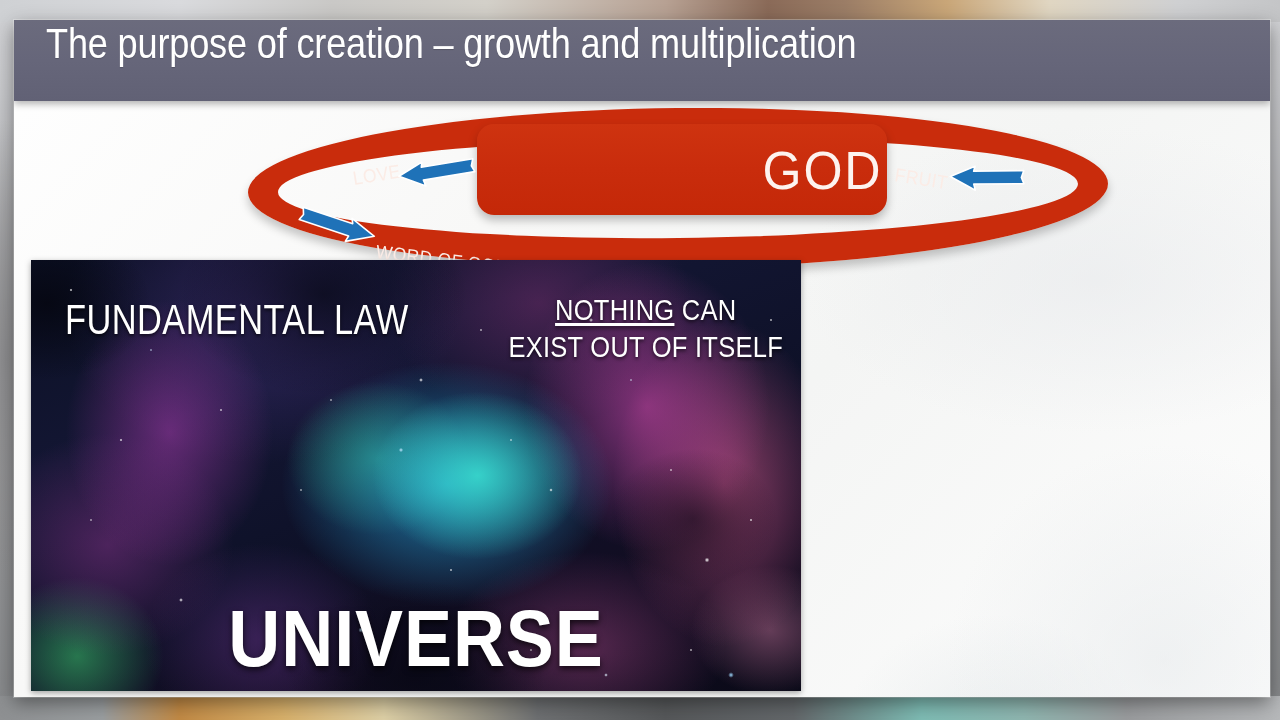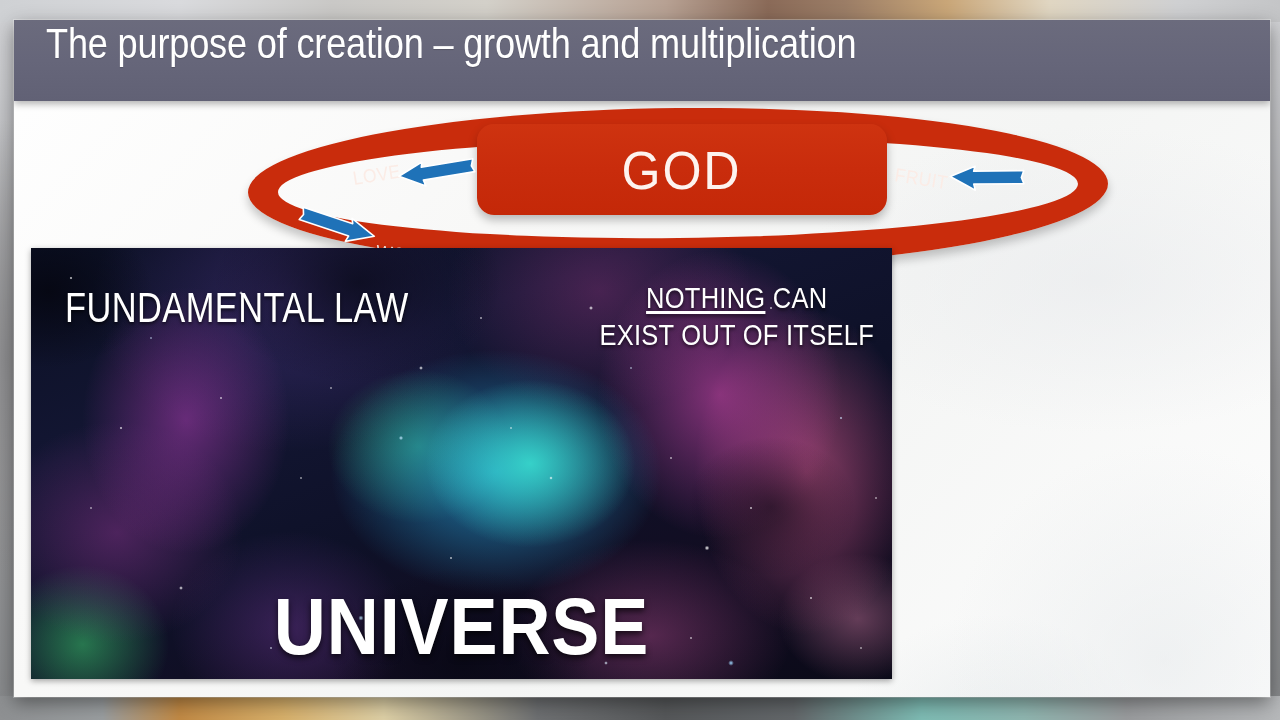--- a/index.html
+++ b/index.html
@@ -121,21 +121,21 @@
     position: absolute;
     left: 463px;
     top: 104px;
     width: 410px;
     height: 91px;
     background: linear-gradient(180deg, #ce3310 0%, #c92c0c 50%, #c42808 100%);
     border-radius: 17px;
     box-shadow: 0 5px 10px rgba(0,0,0,.26);
     display: flex;
     align-items: center;
-    justify-content: center;
+    justify-content: flex-end;
   }
   #god-label {
     color: #fdf3ef;
     font-family: "Liberation Sans", sans-serif;
     font-weight: 300;
     font-size: 54px;
     letter-spacing: 2px;
     transform: scaleX(0.93);
   }
 
@@ -157,26 +157,27 @@
   
   .arrow { position: absolute; }
   #arrow-love      { left: 382px; top: 140px; transform: rotate(-5deg); }
   #arrow-fruit     { left: 933px; top: 146px; transform: rotate(4deg); }
   #arrow-word      { left: 283px; top: 193px; transform: rotate(14deg); }
 
   
   #universe-image {
     position: absolute;
     left: 17px;
-    top: 228px;
-    width: 861px;
+    top: 240px;
+    width: 732px;
     height: 431px;
     overflow: hidden;
     background: #0a0a18;
     box-shadow: 0 2px 6px rgba(0,0,0,.35);
+    padding-left: 38px;
   }
   .neb {
     position: absolute; inset: 0;
     background:
       radial-gradient(ellipse 150px 120px at 58% 50%, rgba(60,235,215,.80) 0%, rgba(60,235,215,0) 70%),
       radial-gradient(ellipse 230px 170px at 54% 52%, rgba(40,170,225,.72) 0%, rgba(40,170,225,0) 72%),
       radial-gradient(ellipse 130px 110px at 45% 46%, rgba(55,205,140,.52) 0%, rgba(55,205,140,0) 70%),
       radial-gradient(ellipse 170px 200px at 80% 34%, rgba(205,70,170,.62) 0%, rgba(205,70,170,0) 72%),
       radial-gradient(ellipse 150px 220px at 90% 52%, rgba(225,95,150,.60) 0%, rgba(225,95,150,0) 74%),
       radial-gradient(ellipse 140px 180px at 18% 40%, rgba(170,60,175,.55) 0%, rgba(170,60,175,0) 74%),

